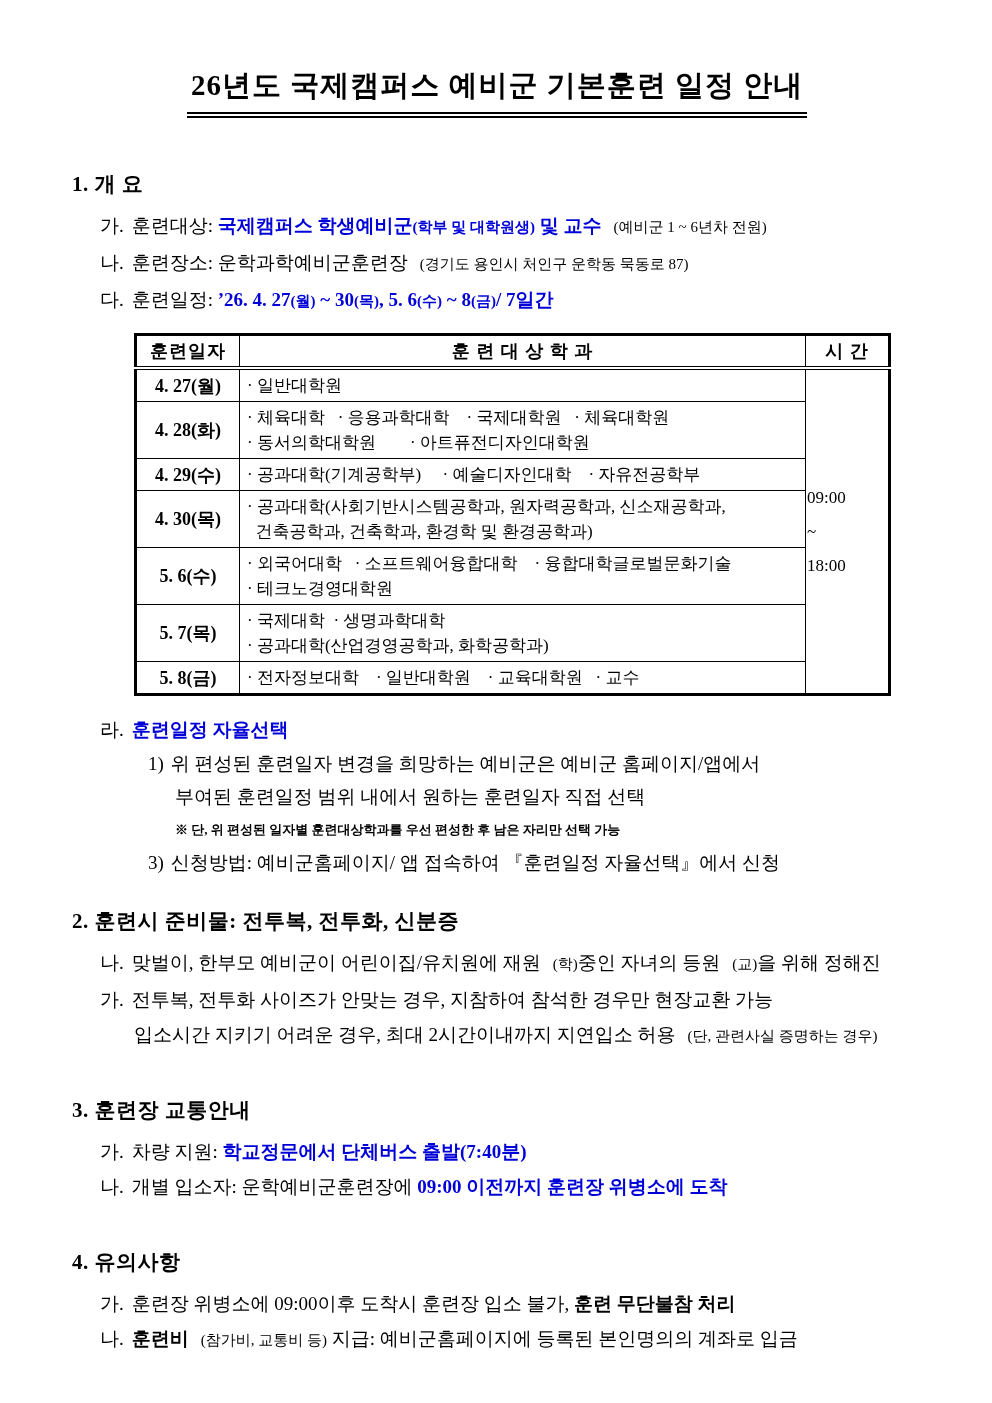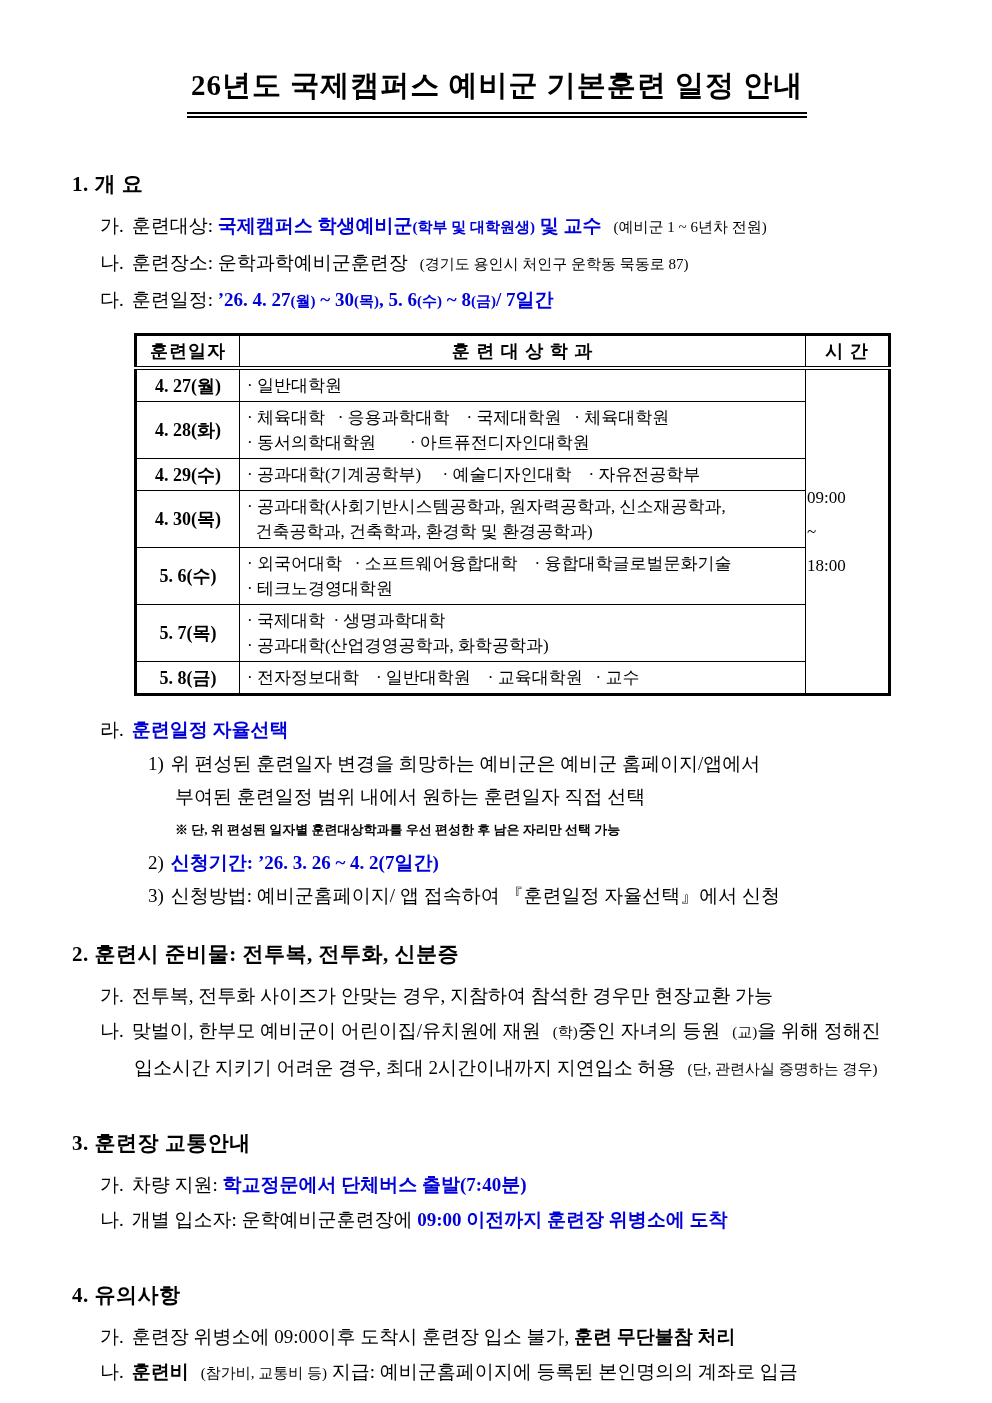--- a/index.html
+++ b/index.html
@@ -146,34 +146,31 @@
       <span class="lbl">라.</span><span class="content"><span class="seg c-bl">훈련일정 자율선택</span></span>
     </div>
     <div class="npara">
       <span class="lbl">1)</span><span class="content"><span class="seg">위 편성된 훈련일자 변경을 희망하는 예비군은 예비군 홈페이지/앱에서</span></span>
     </div>
     <div class="npara cont">
       <span class="content"><span class="seg">부여된 훈련일정 범위 내에서 원하는 훈련일자 직접 선택</span></span>
     </div>
     <div class="note-line">※ 단, 위 편성된 일자별 훈련대상학과를 우선 편성한 후 남은 자리만 선택 가능</div>
     <div class="npara">
-      <span class="lbl">2)</span><span class="content"><span class="seg c-bl">신청기간: ’26. 3. 26 ~ 4. 2(7일간)</span></span>
-    </div>
-    <div class="npara">
       <span class="lbl">3)</span><span class="content"><span class="seg">신청방법: 예비군홈페이지/ 앱 접속하여 『훈련일정 자율선택』에서 신청</span></span>
     </div>
   </div>
 
   <div class="sec">
     <div class="sec-h" style="">2. 훈련시 준비물: 전투복, 전투화, 신분증</div>
     <div class="para">
-      <span class="lbl">가.</span><span class="content"><span class="seg">전투복, 전투화 사이즈가 안맞는 경우, 지참하여 참석한 경우만 현장교환 가능</span></span>
+      <span class="lbl">나.</span><span class="content"><span class="seg">맞벌이, 한부모 예비군이 어린이집/유치원에 재원</span><span class="seg c-s">(학)</span><span class="seg">중인 자녀의 등원</span><span class="seg c-s">(교)</span><span class="seg">을 위해 정해진</span></span>
     </div>
     <div class="para">
-      <span class="lbl">나.</span><span class="content"><span class="seg">맞벌이, 한부모 예비군이 어린이집/유치원에 재원</span><span class="seg c-s">(학)</span><span class="seg">중인 자녀의 등원</span><span class="seg c-s">(교)</span><span class="seg">을 위해 정해진</span></span>
+      <span class="lbl">가.</span><span class="content"><span class="seg">전투복, 전투화 사이즈가 안맞는 경우, 지참하여 참석한 경우만 현장교환 가능</span></span>
     </div>
     <div class="para cont">
       <span class="content"><span class="seg">입소시간 지키기 어려운 경우, 최대 2시간이내까지 지연입소 허용</span><span class="seg c-s">(단, 관련사실 증명하는 경우)</span></span>
     </div>
   </div>
 
   <div class="sec">
     <div class="sec-h" style="margin-top:42px;">3. 훈련장 교통안내</div>
     <div class="para">
       <span class="lbl">가.</span><span class="content"><span class="seg">차량 지원: </span><span class="seg c-bl">학교정문에서 단체버스 출발(7:40분)</span></span>

